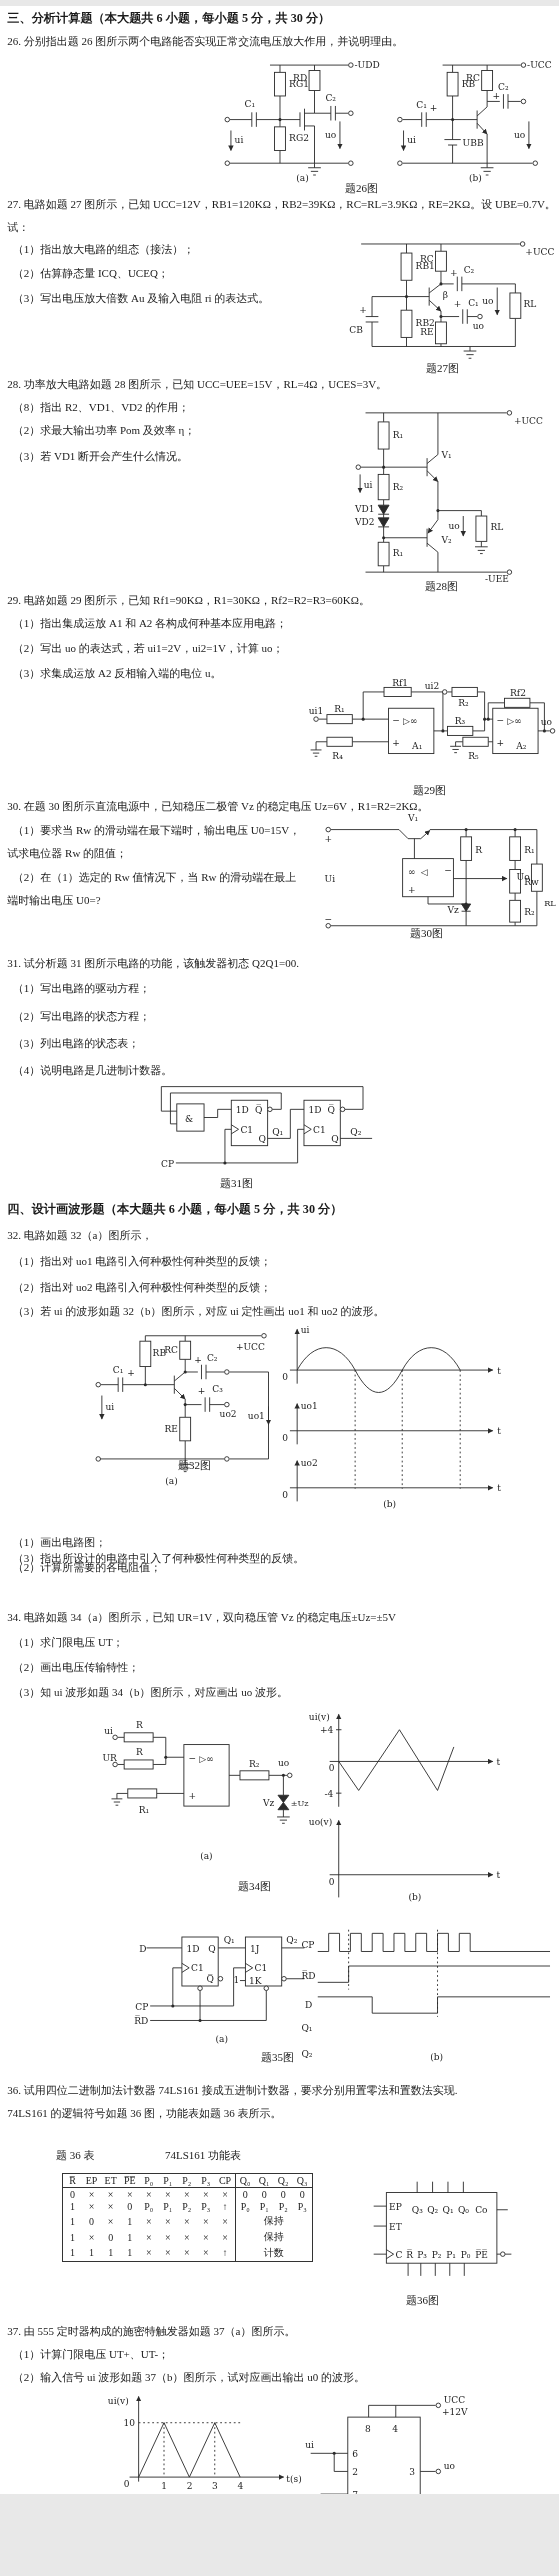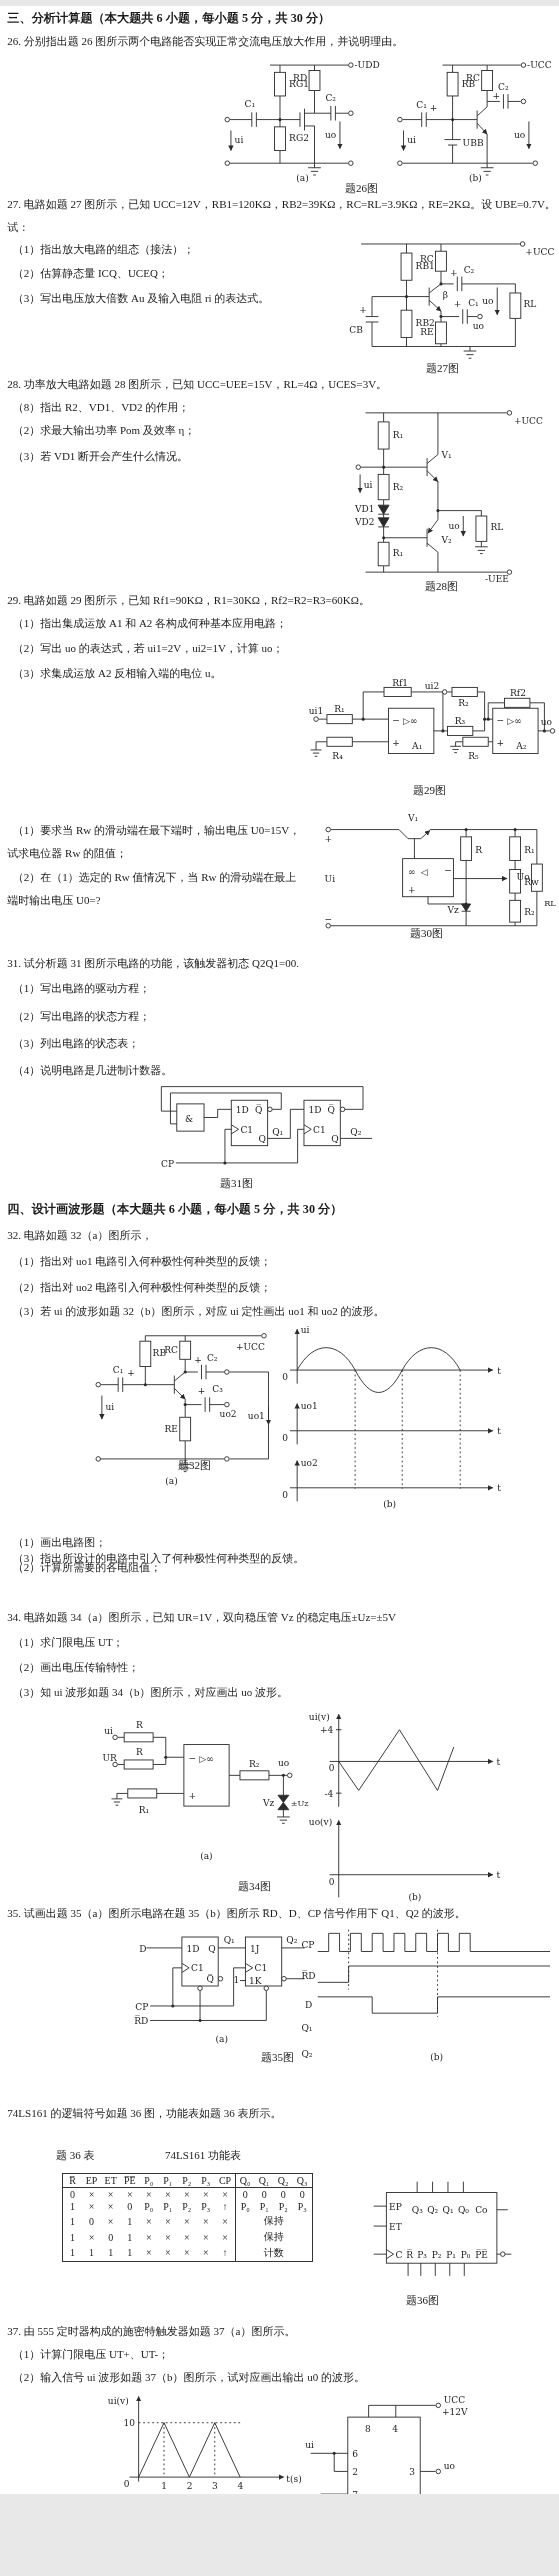--- a/index.html
+++ b/index.html
@@ -225,20 +225,21 @@
       <text x="209" y="48">−</text>
       <text x="221" y="49">▷∞</text>
       <text x="209" y="74">+</text>
       <text x="231" y="77">A₂</text>
       <text x="178" y="88">R₅</text>
       <text x="258" y="50">uo</text>
     </g>
   </svg>
   <div class="cap" style="left:413px;top:777px">题29图</div>
 
+  <div class="t" style="left:7.3px;top:794px">30. 在题 30 图所示直流电源中，已知稳压二极管 Vz 的稳定电压 Uz=6V，R1=R2=2KΩ。</div>
   <div class="t" style="left:12.7px;top:818px">（1）要求当 Rw 的滑动端在最下端时，输出电压 U0=15V，</div>
   <div class="t" style="left:7.3px;top:841px">试求电位器 Rw 的阻值；</div>
   <div class="t" style="left:12.7px;top:865px">（2）在（1）选定的 Rw 值情况下，当 Rw 的滑动端在最上</div>
   <div class="t" style="left:7.3px;top:888px">端时输出电压 U0=?</div>
 
   <svg class="fig" style="left:319px;top:800px" width="238" height="127" viewBox="0 0 262 140">
     <g class="ckt">
       <path d="M13,26H88 M122,26H240 M240,26V64 M240,94V132 M13,132H240 M88,26L98,36 M98,36H112 M105,36V58 M120,100V108 M120,108H162 M162,26V34 M162,60V108 M162,116V132 M157,116H167 M216,26V34 M216,60V70 M216,96V104 M216,128V132"></path>
       <path d="M112,36L122,27" marker-end="url(#ah)"></path>
       <path d="M148,80H207" marker-end="url(#ah)"></path>
@@ -428,21 +429,20 @@
       <text x="24" y="71">0</text>
       <text x="209" y="64">t</text>
       <text x="2" y="130">uo(v)</text>
       <text x="24" y="196">0</text>
       <text x="209" y="189">t</text>
       <text x="112" y="213">(b)</text>
     </g>
   </svg>
   <div class="cap" style="left:238px;top:1873px">题34图</div>
 
-  <div class="t" style="left:7.3px;top:1901px">35. 试画出题 35（a）图所示电路在题 35（b）图所示 R̅D、D、CP 信号作用下 Q1、Q2 的波形。</div>
 
   <svg class="fig" style="left:132px;top:1920px" width="186" height="120" viewBox="0 0 205 132">
     <g class="ckt">
       <path d="M16,24H55 M95,24H125 M165,24H190 M119,60H125 M170,58H190 M20,88H45 M45,88V46 M45,46H55 M45,88H112 M112,88V46 M112,46H125 M20,104H148 M75,104V71 M148,104V71"></path>
       <rect x="55" y="12" width="40" height="54"></rect>
       <rect x="125" y="12" width="40" height="54"></rect>
       <path d="M55,41L63,46L55,51 M125,41L133,46L125,51"></path>
       <circle class="term" cx="97.5" cy="58" r="2.5"></circle>
         <circle class="term" cx="167.5" cy="58" r="2.5"></circle>
       <circle class="term" cx="75" cy="68.5" r="2.5"></circle>
@@ -475,20 +475,21 @@
       <text x="6" y="34">CP</text>
       <text x="6" y="68">R̅D</text>
       <text x="10" y="100">D</text>
       <text x="6" y="126">Q₁</text>
       <text x="6" y="154">Q₂</text>
       <text x="148" y="158">(b)</text>
     </g>
   </svg>
   <div class="cap" style="left:261px;top:2044px">题35图</div>
 
+  <div class="t" style="left:7.3px;top:2078px">36. 试用四位二进制加法计数器 74LS161 接成五进制计数器，要求分别用置零法和置数法实现.</div>
   <div class="t" style="left:7.3px;top:2101px">74LS161 的逻辑符号如题 36 图，功能表如题 36 表所示。</div>
   <div class="t" style="left:56px;top:2143px">题 36 表</div>
   <div class="t" style="left:165px;top:2143px">74LS161 功能表</div>
 
   <table class="ft" style="left:62px;top:2167px">
     <thead>
       <tr>
         <th>R̅</th>
         <th>EP</th>
         <th>ET</th>

